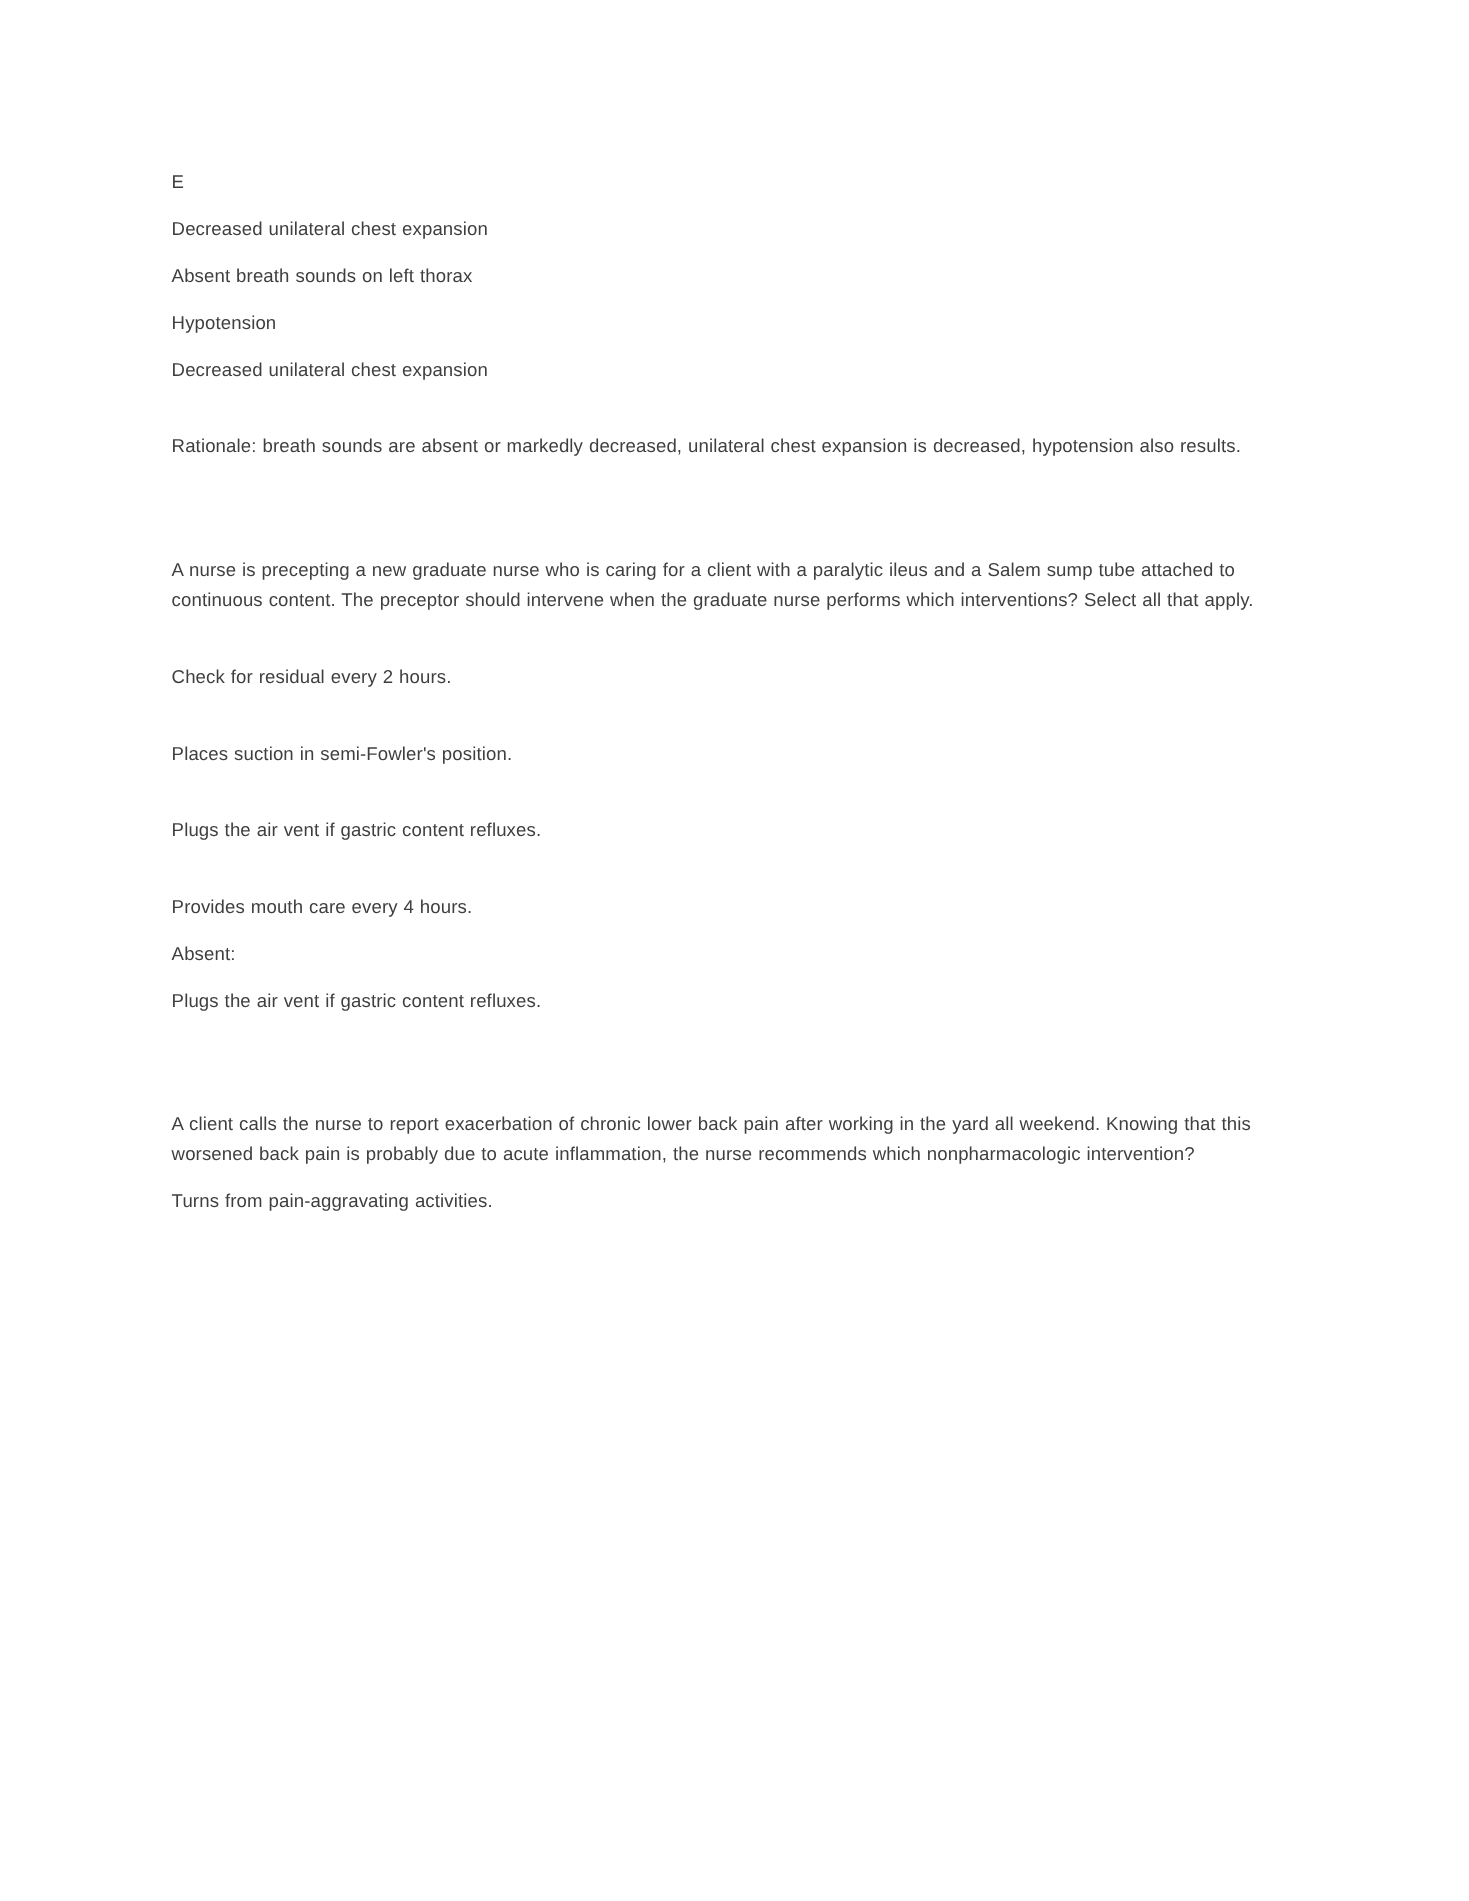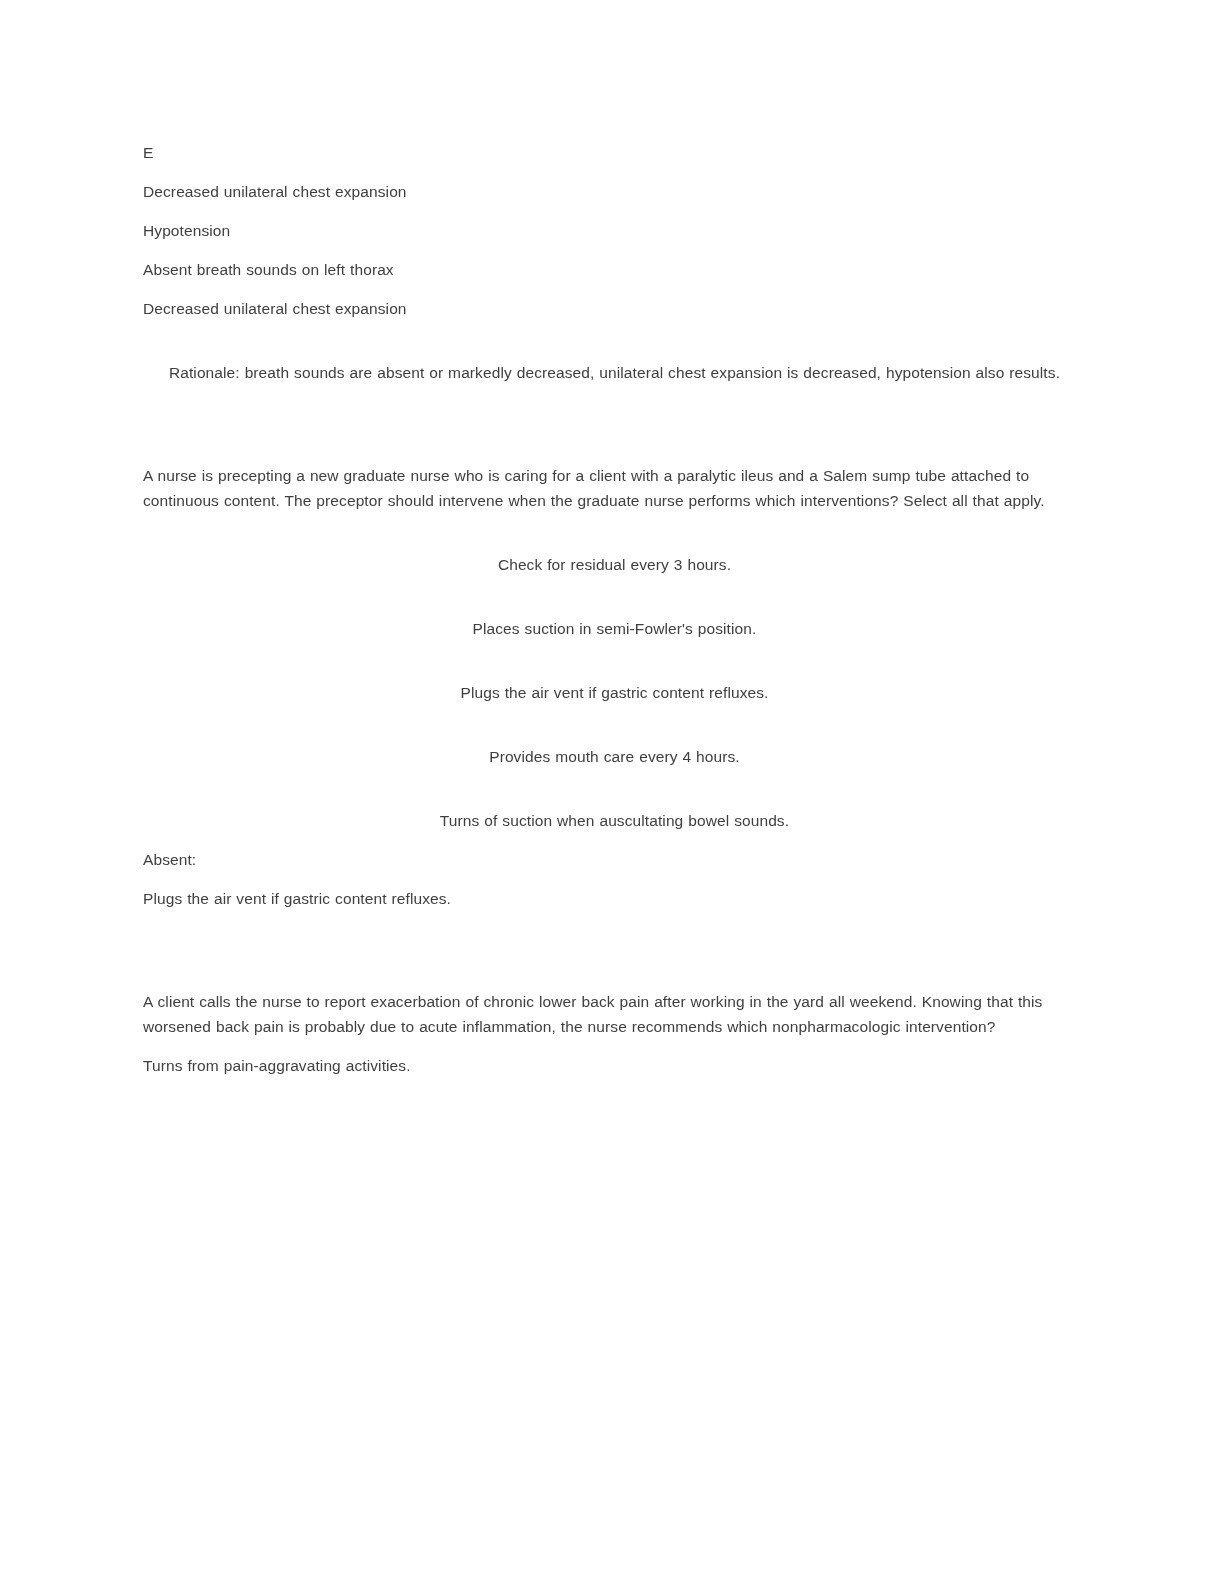--- a/index.html
+++ b/index.html
@@ -26,44 +26,43 @@
     width: 943px;
   }
   .doc p {
     margin: 0 0 14px 0;
     font-size: 15.5px;
     line-height: 25px;
     font-weight: 400;
     letter-spacing: 0.1px;
     word-spacing: 0.5px;
   }
-  .gap1 { margin-top: 39px !important; text-align: center; }
+  .gap1 { margin-top: 39px !important; }
   .gap2 { margin-top: 78px !important; }
 </style>
 </head>
 <body>
 
 <div class="page">
   <div class="doc">
 
     <p>E</p>
     <p>Decreased unilateral chest expansion</p>
+    <p>Absent breath sounds on left thorax</p>
     <p>Hypotension</p>
-    <p>Absent breath sounds on left thorax</p>
     <p>Decreased unilateral chest expansion</p>
 
     <p class="gap1">Rationale: breath sounds are absent or markedly decreased, unilateral chest expansion is decreased, hypotension also results.</p>
 
     <p class="gap2">A nurse is precepting a new graduate nurse who is caring for a client with a paralytic ileus and a Salem sump tube attached to continuous content. The preceptor should intervene when the graduate nurse performs which interventions? Select all that apply.</p>
 
-    <p class="gap1">Check for residual every 3 hours.</p>
+    <p class="gap1">Check for residual every 2 hours.</p>
     <p class="gap1">Places suction in semi-Fowler's position.</p>
     <p class="gap1">Plugs the air vent if gastric content refluxes.</p>
     <p class="gap1">Provides mouth care every 4 hours.</p>
-    <p class="gap1">Turns of suction when auscultating bowel sounds.</p>
 
     <p>Absent:</p>
 
     <p>Plugs the air vent if gastric content refluxes.</p>
 
     <p class="gap2">A client calls the nurse to report exacerbation of chronic lower back pain after working in the yard all weekend. Knowing that this worsened back pain is probably due to acute inflammation, the nurse recommends which nonpharmacologic intervention?</p>
 
     <p>Turns from pain-aggravating activities.</p>
 
 

